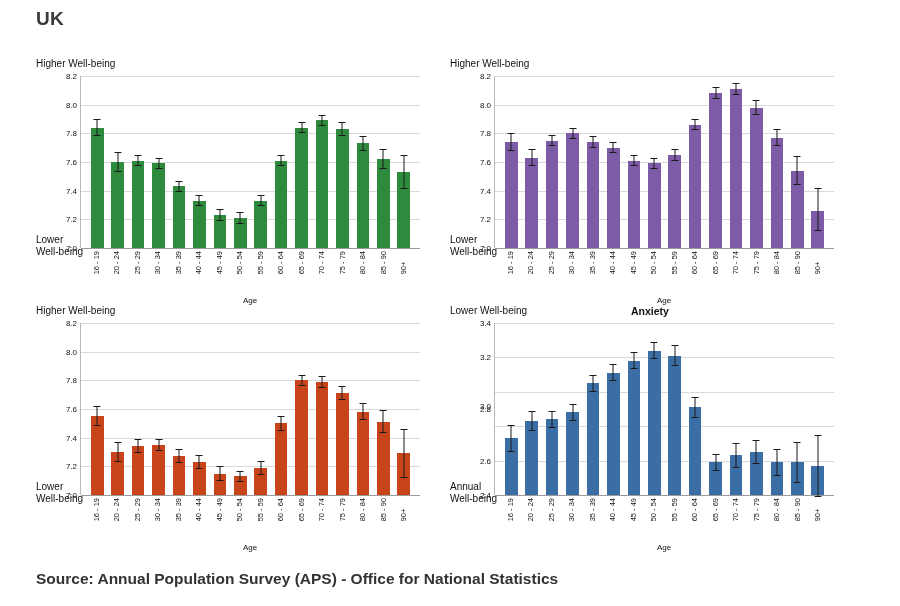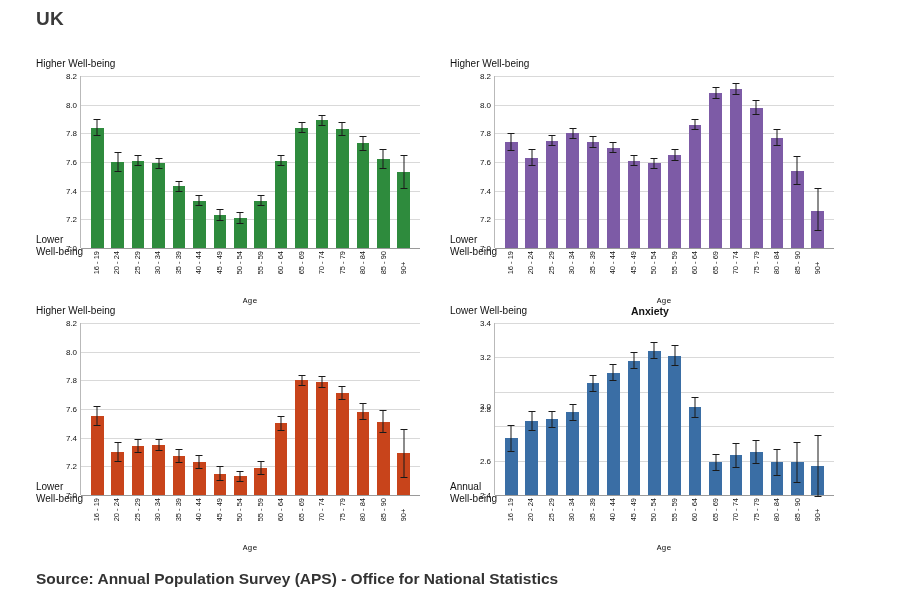--- a/index.html
+++ b/index.html
@@ -75,21 +75,21 @@
     flex:1 1 0;display:flex;justify-content:center;
   }
   .xlab span{
     font-size:7.5px;color:#111;
     writing-mode:vertical-rl;
     transform:rotate(180deg);
     white-space:nowrap;
   }
   .axis-title{
     position:absolute;width:100%;text-align:center;
-    font-size:8px;color:#111;font-family:Liberation Mono, monospace;
+    font-size:8px;color:#111;
   }
 </style>
 </head>
 <body>
 
 <div class="page-title">UK</div>
 
 <div class="panel" id="panel0" style="left:36px;top:58px;width:400px;height:240px;">
     <div class="corner-label" style="left: 0px; top: 0px;">Higher Well-being</div>
     <div class="corner-label" style="left: 0px; top: 176px;">Lower

